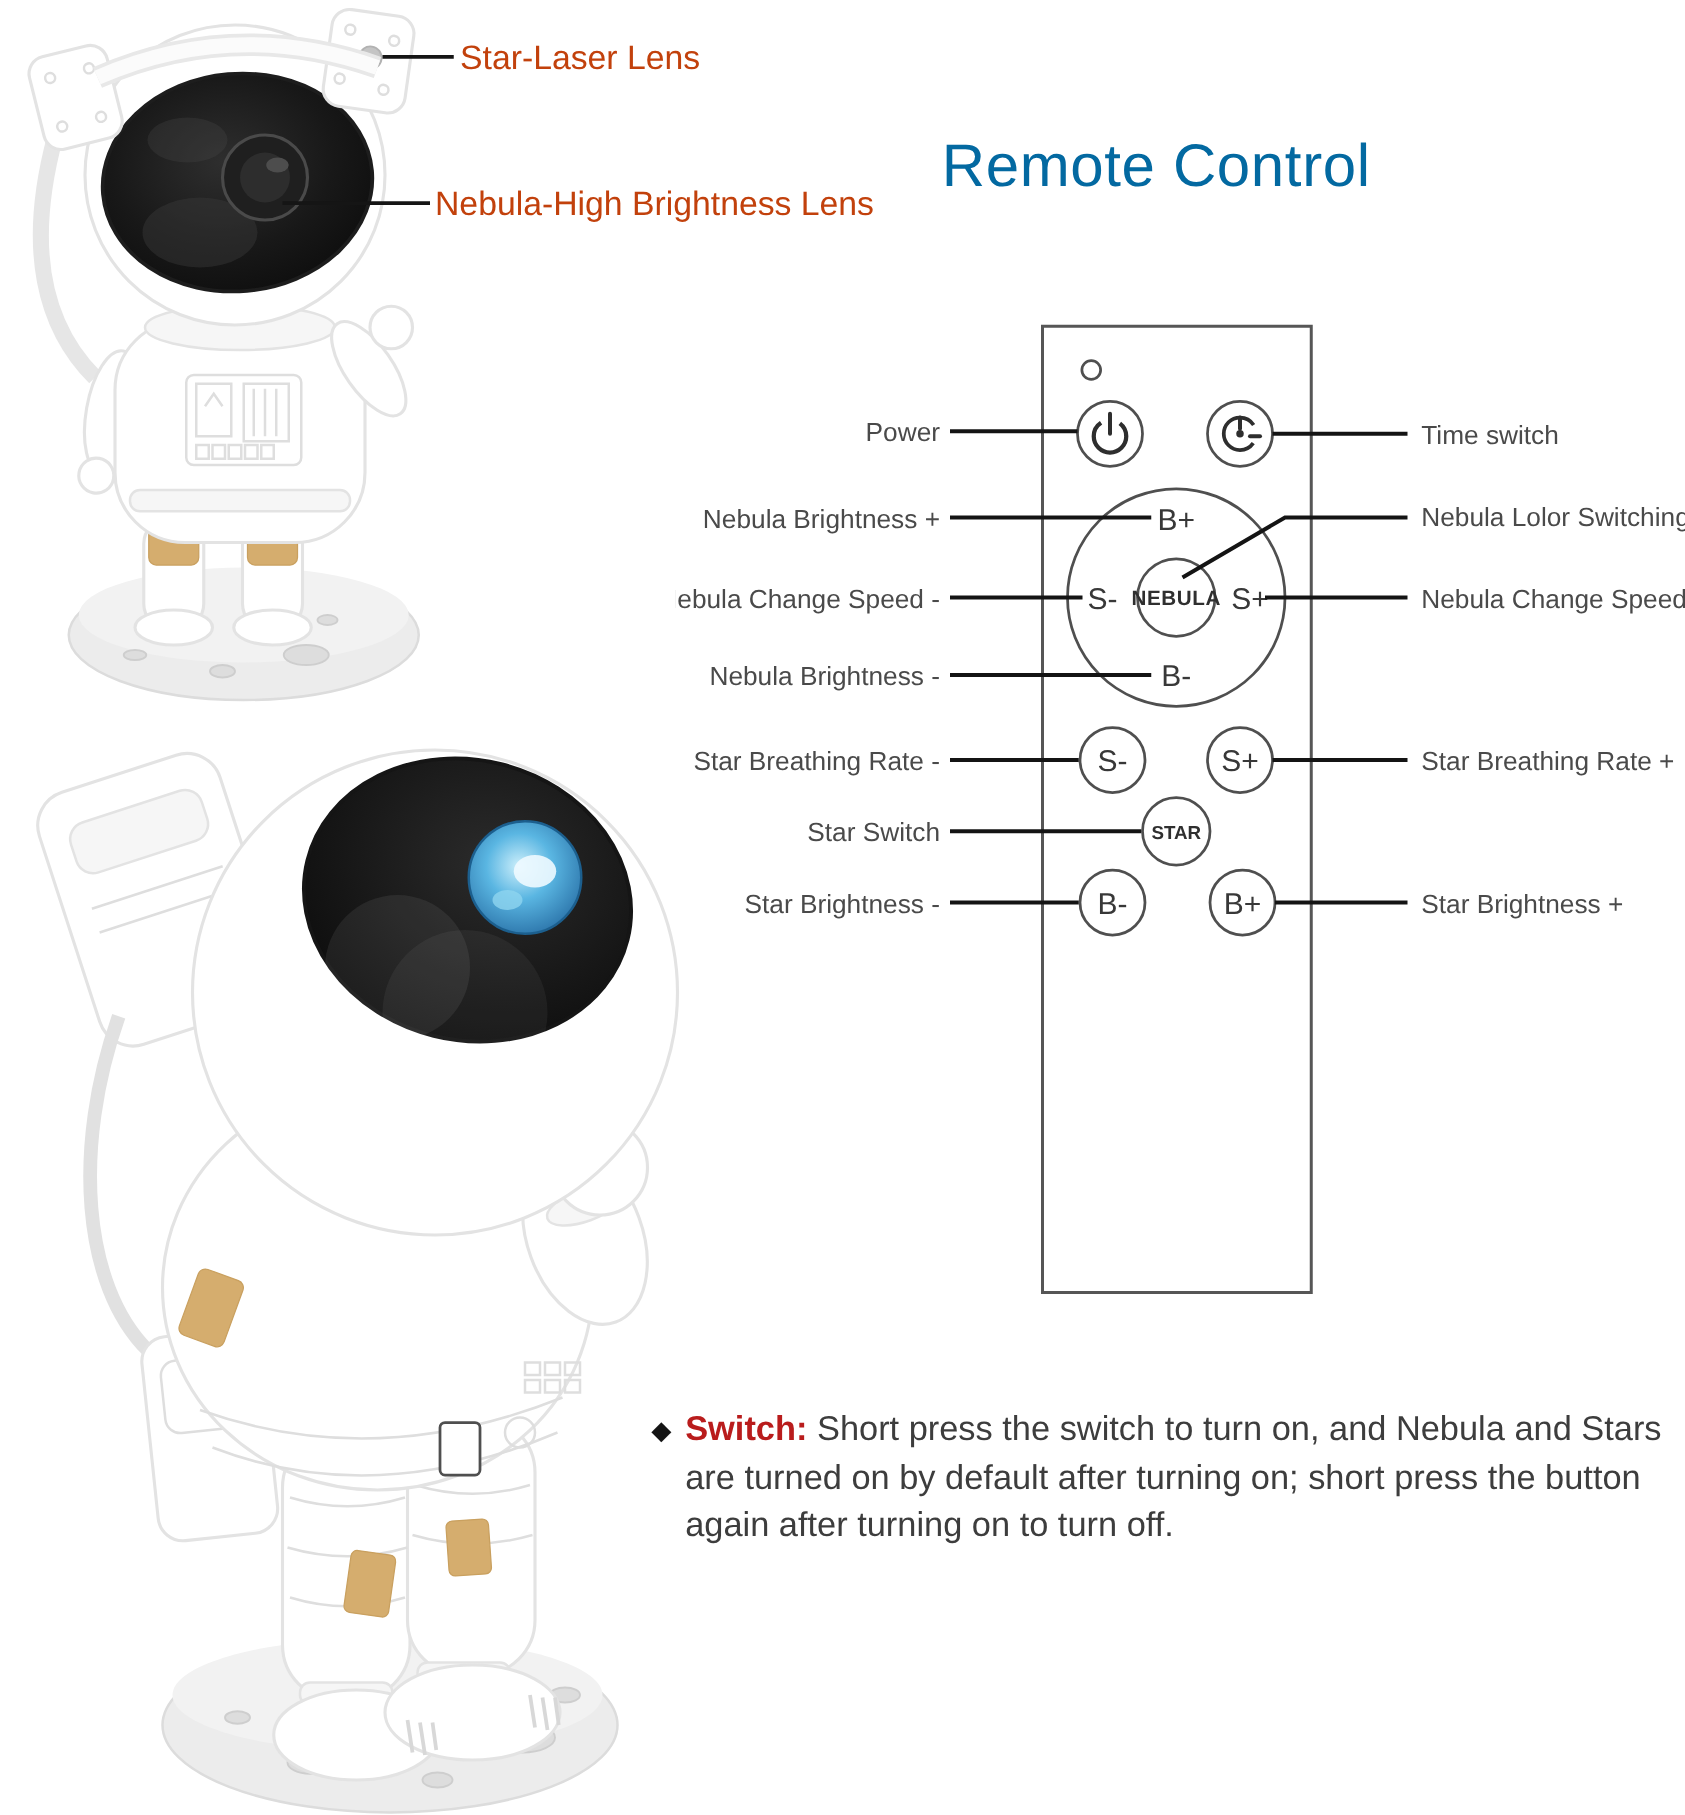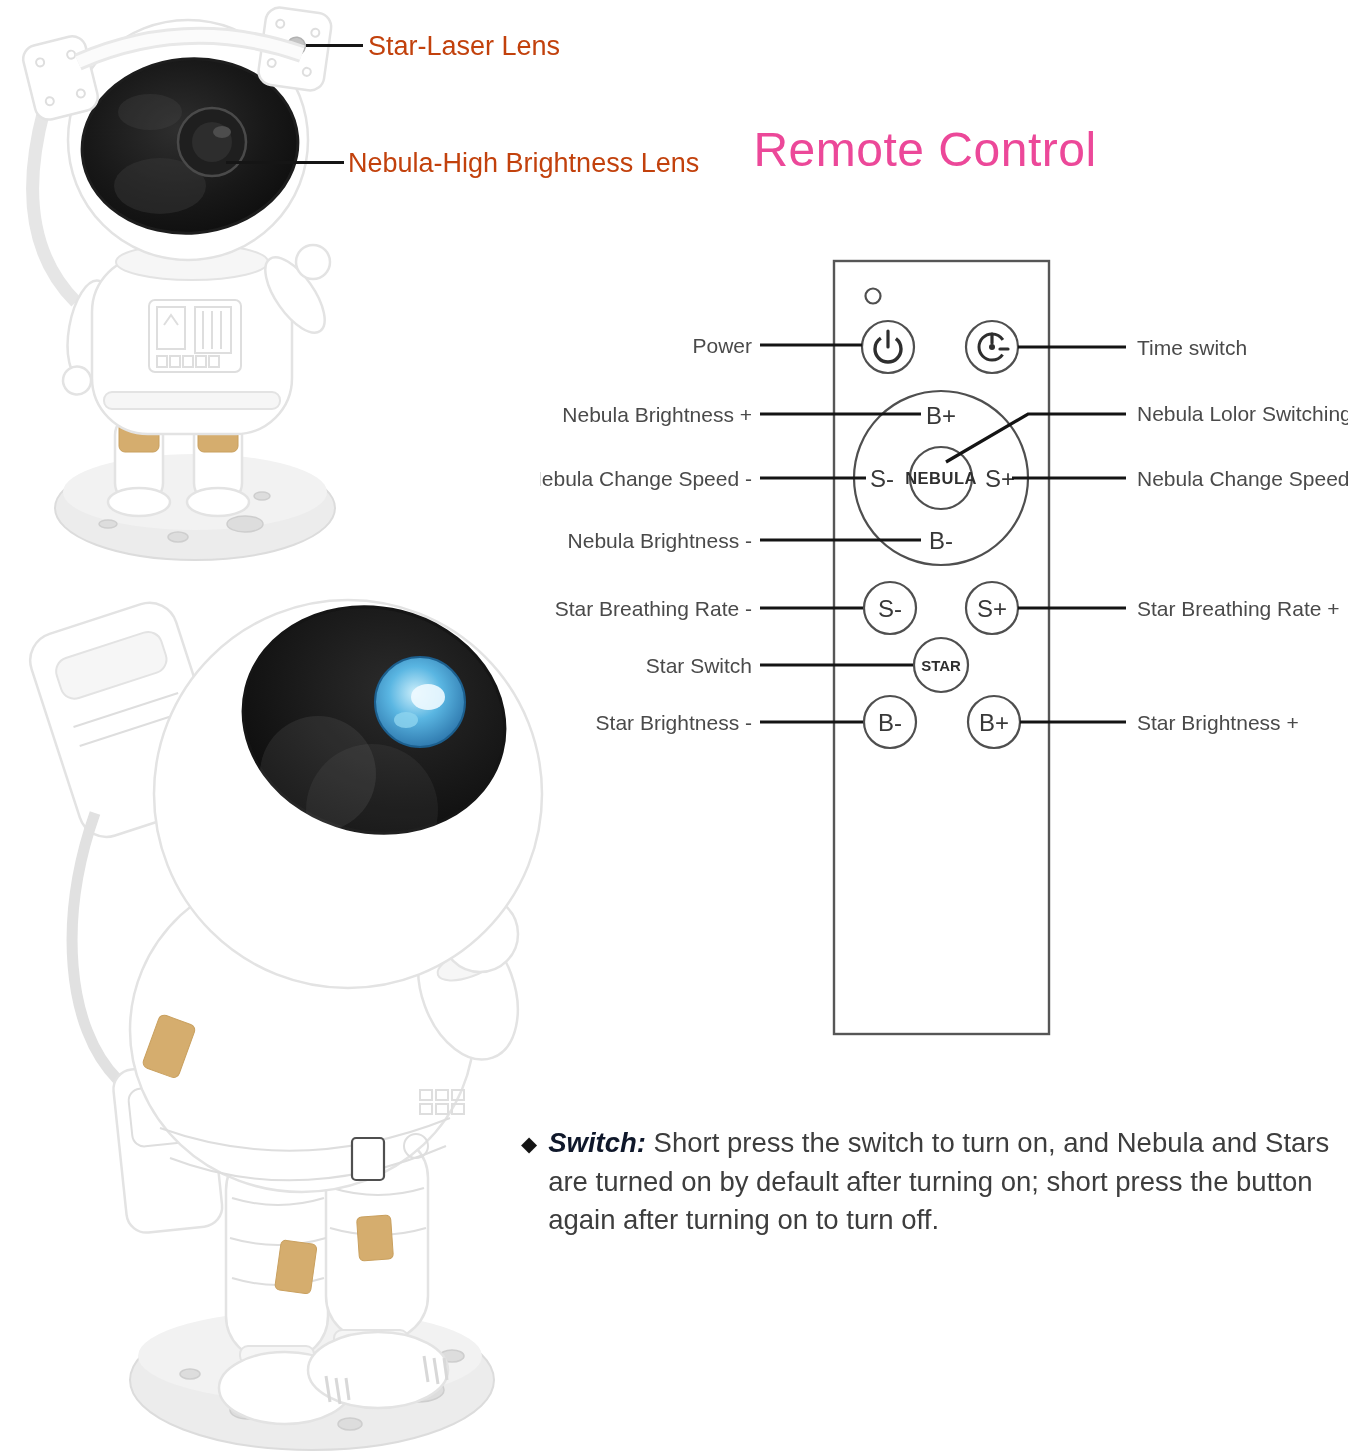--- a/index.html
+++ b/index.html
@@ -5,26 +5,26 @@
   html,body{margin:0;padding:0;}
   body{
     width:1348px;height:1452px;background:#ffffff;position:relative;overflow:hidden;
     font-family:"Liberation Sans",sans-serif;
   }
   .abs{position:absolute;}
   .callout-line{position:absolute;height:3px;background:#151515;}
   .callout-label{position:absolute;font-size:27px;color:#c2410c;white-space:nowrap;line-height:30px;}
   .title{
     position:absolute;left:650px;top:106px;width:550px;text-align:center;
-    font-size:48px;color:#ec4899;letter-spacing:0.5px;margin-top:16px;
+    font-size:48px;color:#0369a1;letter-spacing:0.5px;
   }
   .note{position:absolute;left:521px;top:1124px;width:830px;display:flex;gap:11px;}
   .note-bullet{font-size:21px;color:#141414;padding-top:8px;}
   .note-body{font-size:27.5px;line-height:38.5px;color:#3d3d3d;width:798px;}
-  .note-body b{color:#0f172a;font-weight:bold;font-style:italic;}
+  .note-body b{color:#b91c1c;font-weight:bold;}
   svg text{font-family:"Liberation Sans",sans-serif;}
   .lbl{font-size:21px;fill:#4a4a4a;}
   .btn-letter{font-size:24px;fill:#383838;}
   .nebula-txt{font-size:16.5px;font-weight:bold;fill:#2f2f2f;letter-spacing:0.5px;}
   .star-txt{font-size:15px;font-weight:bold;fill:#2f2f2f;}
   .cline{stroke:#141414;stroke-width:3.2;fill:none;}
   .rstroke{fill:#ffffff;stroke:#565656;stroke-width:2.4;}
   .bstroke{fill:#ffffff;stroke:#4f4f4f;stroke-width:2.2;}
   .istroke{fill:none;stroke:#2e2e2e;stroke-width:3.2;stroke-linecap:round;}
   .suit{fill:#ffffff;stroke:#e3e3e3;stroke-width:2.5;}

